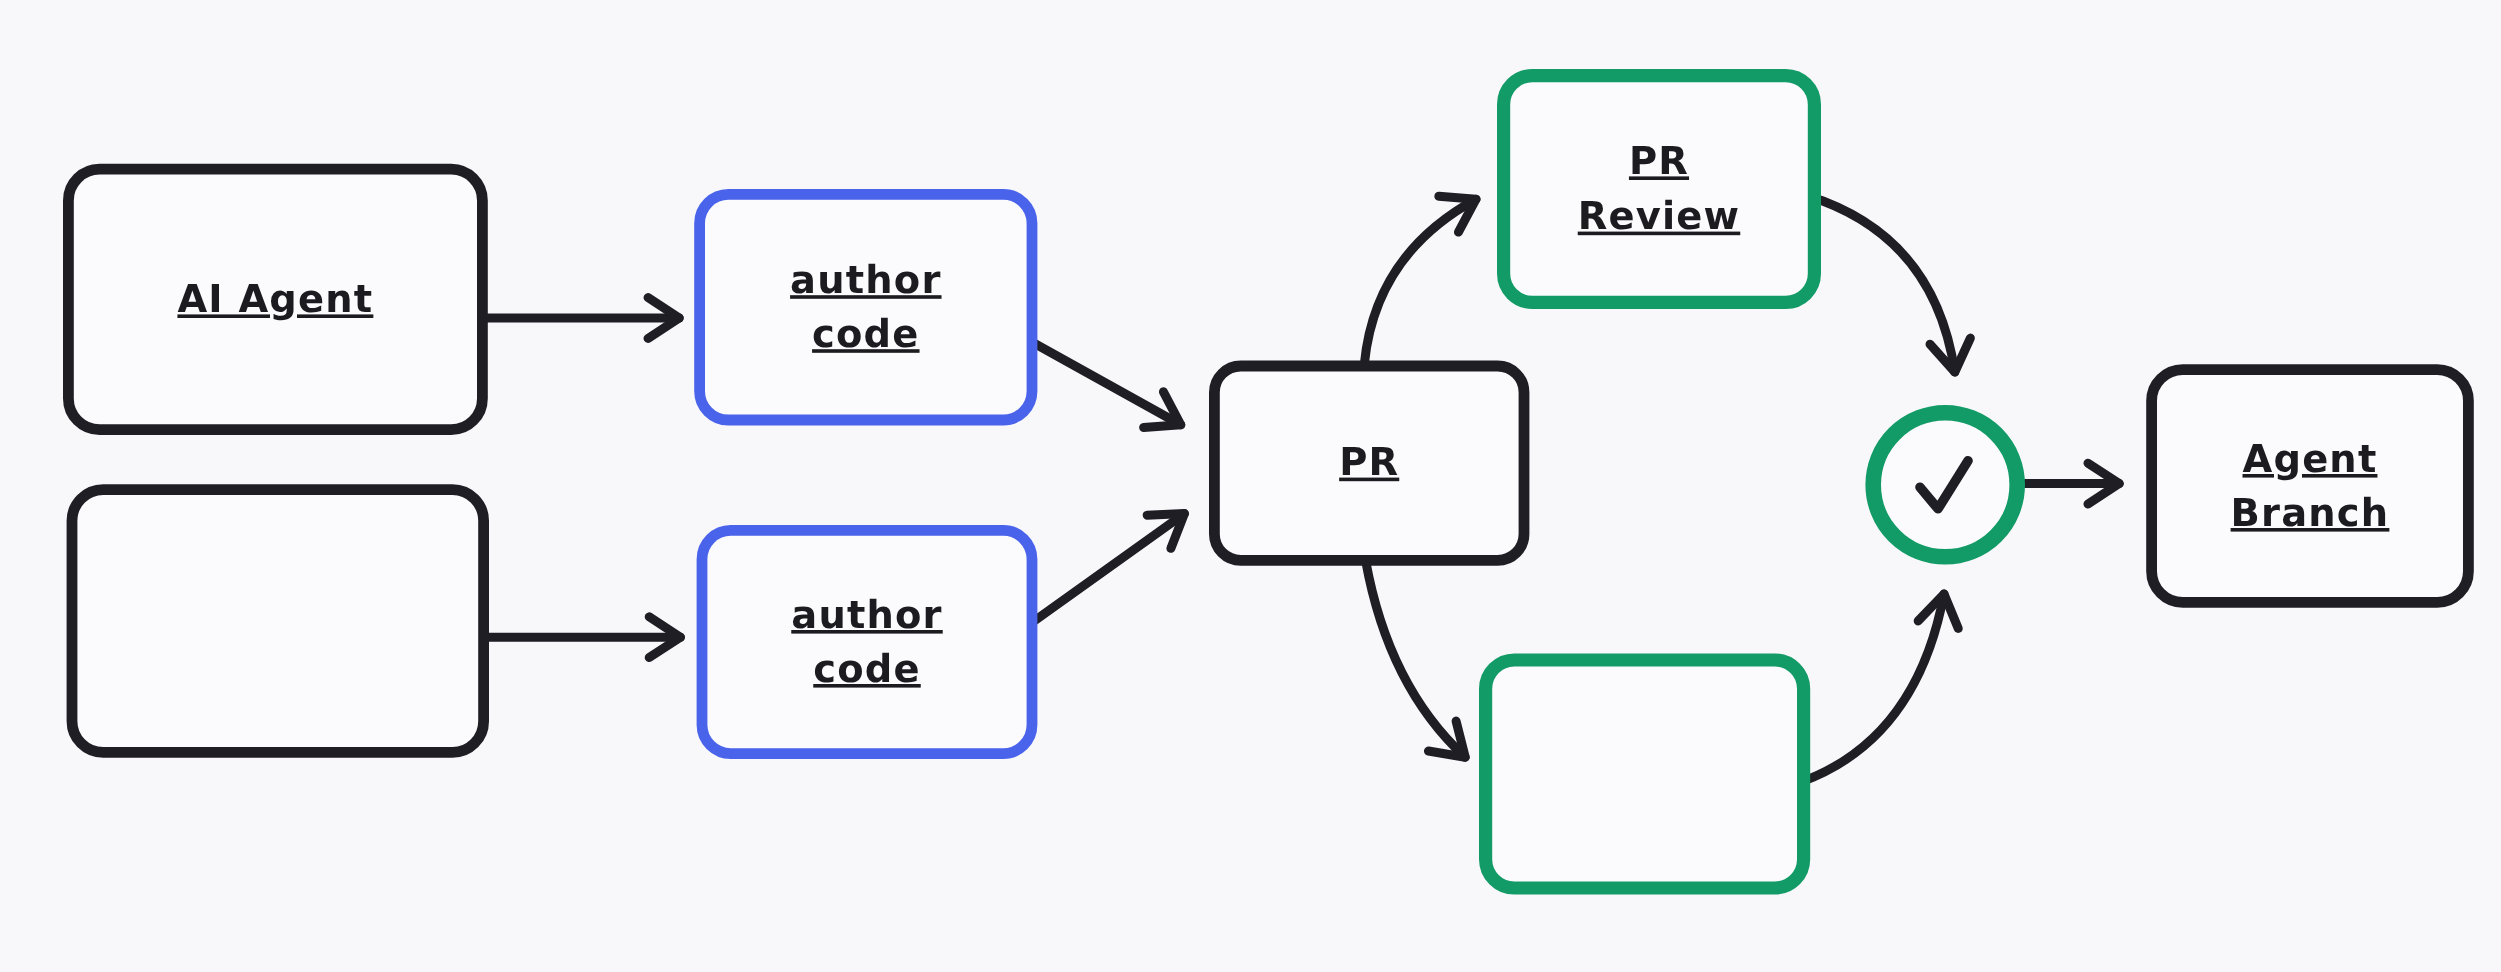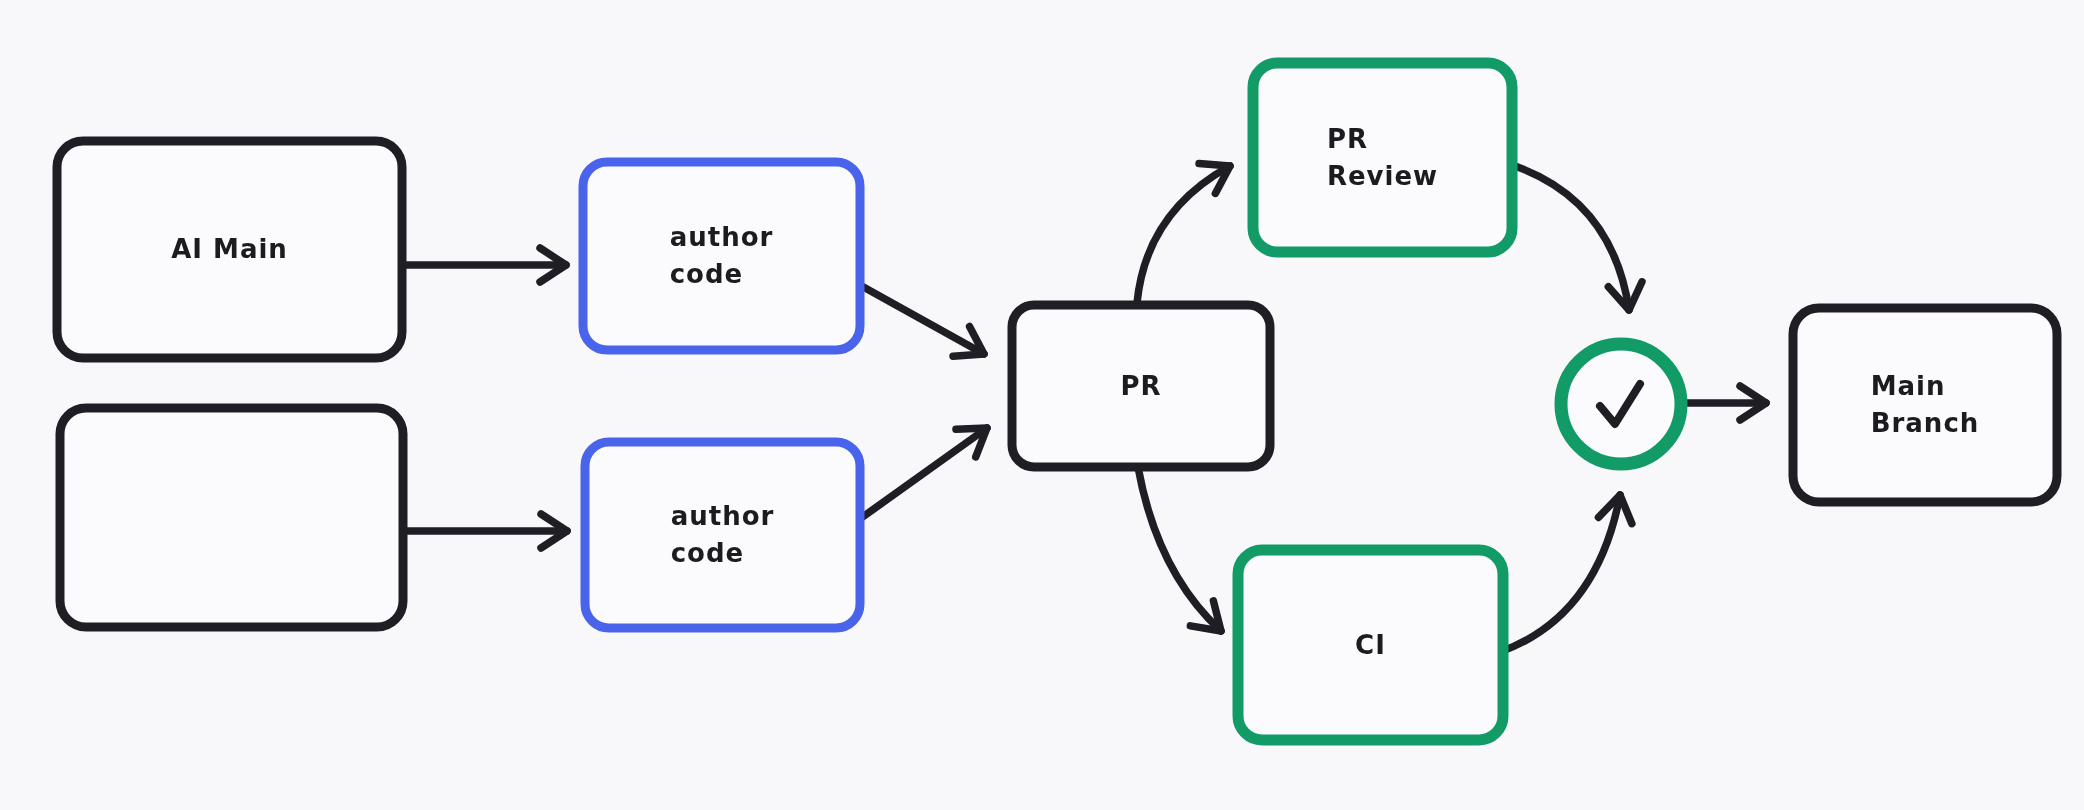--- a/index.html
+++ b/index.html
@@ -40,27 +40,29 @@
     stroke: var(--ink, #1e1e24);
     stroke-width: 8;
     stroke-linecap: round;
     stroke-linejoin: round;
   }
   .label {
     position: absolute;
     display: flex;
     align-items: center;
     justify-content: center;
+    text-align: center;
     color: var(--text, #1b1b20);
-    font-size: 26px;
+    font-size: 32px;
     font-weight: 700;
     line-height: 1.42;
     white-space: pre-line;
     letter-spacing: 1px;
     pointer-events: none;
+    text-decoration: underline;
   }
 </style>
 </head>
 <body>
 
 <div class="canvas">
 
   <svg width="2084" height="810" viewBox="0 0 2084 810">
     <defs>
       <marker id="ah" markerUnits="userSpaceOnUse" markerWidth="72" markerHeight="72" viewBox="-44 -36 72 72" refX="0" refY="0" orient="auto">
@@ -83,25 +85,24 @@
     <rect class="node-rect rect-blue" x="583" y="162" width="277" height="188" rx="24"></rect>
     <rect class="node-rect rect-blue" x="585" y="442" width="275" height="186" rx="24"></rect>
     <rect class="node-rect rect-ink" x="1012" y="305" width="258" height="162" rx="22"></rect>
     <rect class="node-rect rect-green" x="1253" y="63" width="259" height="189" rx="24"></rect>
     <rect class="node-rect rect-green" x="1238" y="550" width="265" height="190" rx="24"></rect>
     <circle class="check-circle" cx="1621" cy="404" r="60"></circle>
     <path class="checkmark" d="M 1600 406 L 1615 424 L 1640 384"></path>
     <rect class="node-rect rect-ink" x="1793" y="308" width="264" height="194" rx="26"></rect>
   </svg>
 
-  <div class="label" style="left:57px; top:141px; width:345px; height:217px;">AI Main</div>
+  <div class="label" style="left:57px; top:141px; width:345px; height:217px;">AI Agent</div>
   <div class="label" style="left:583px; top:162px; width:277px; height:188px;">author
 code</div>
   <div class="label" style="left:585px; top:442px; width:275px; height:186px;">author
 code</div>
   <div class="label" style="left:1012px; top:305px; width:258px; height:162px;">PR</div>
   <div class="label" style="left:1253px; top:63px; width:259px; height:189px;">PR
 Review</div>
-  <div class="label" style="left:1238px; top:550px; width:265px; height:190px;">CI</div>
-  <div class="label" style="left:1793px; top:308px; width:264px; height:194px;">Main
+  <div class="label" style="left:1793px; top:308px; width:264px; height:194px;">Agent
 Branch</div>
 
 </div>
 
 </body></html>

